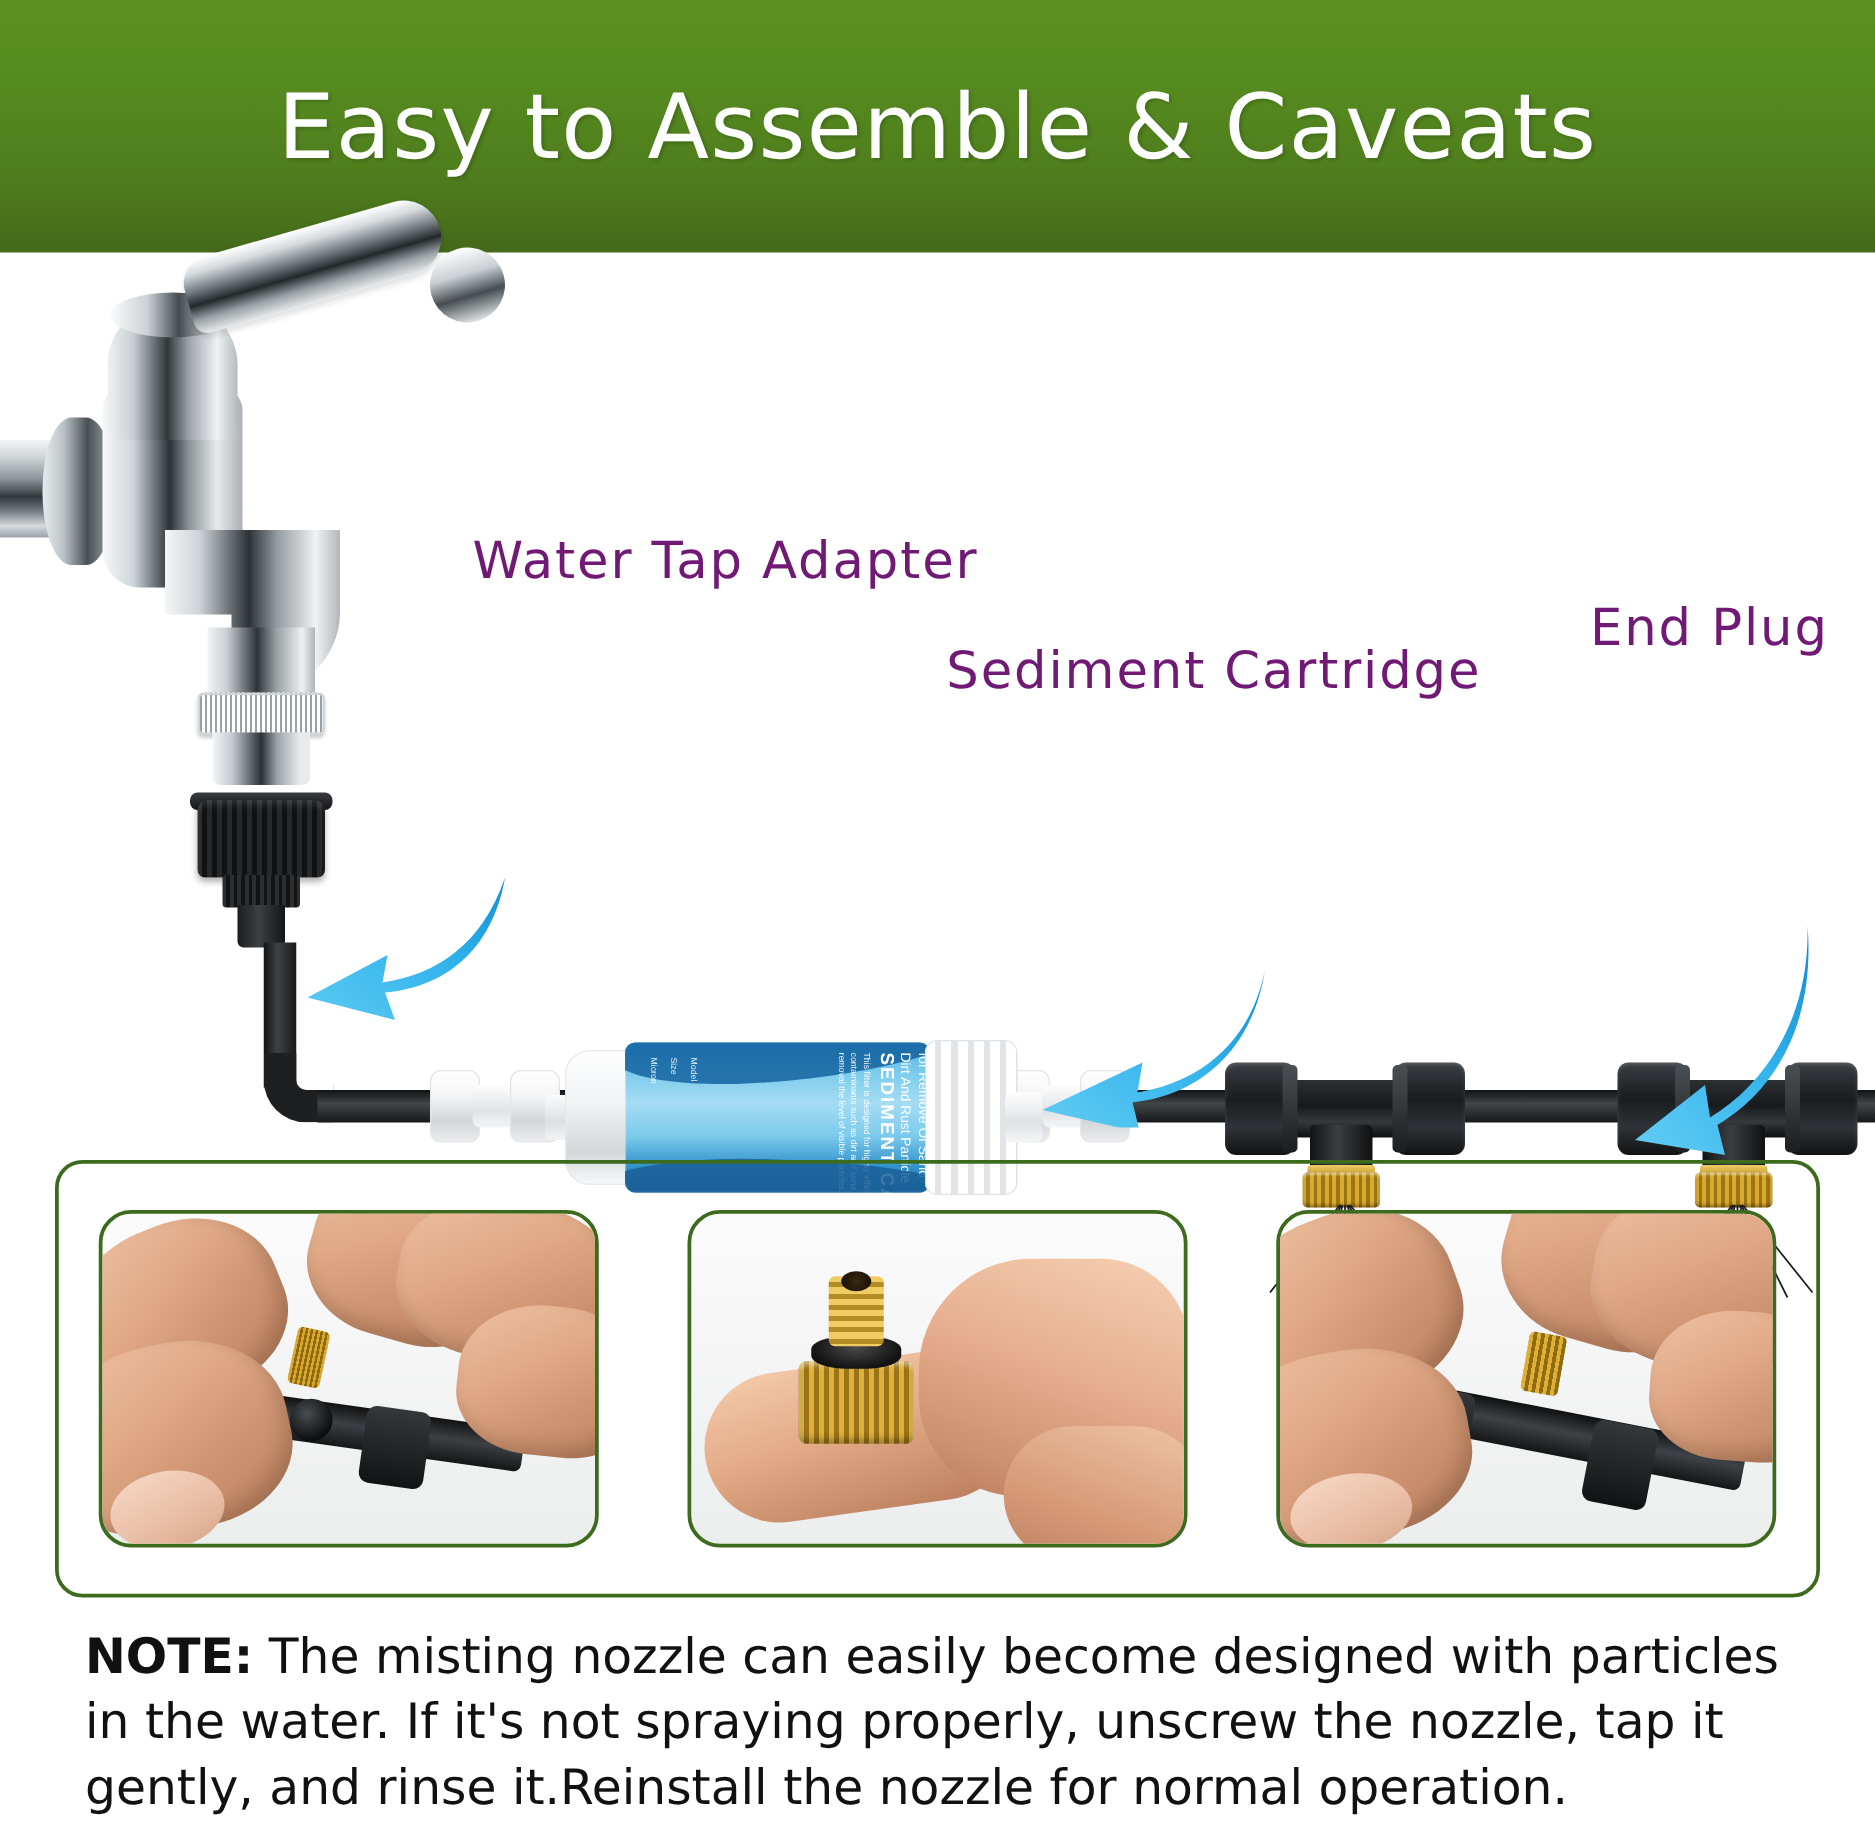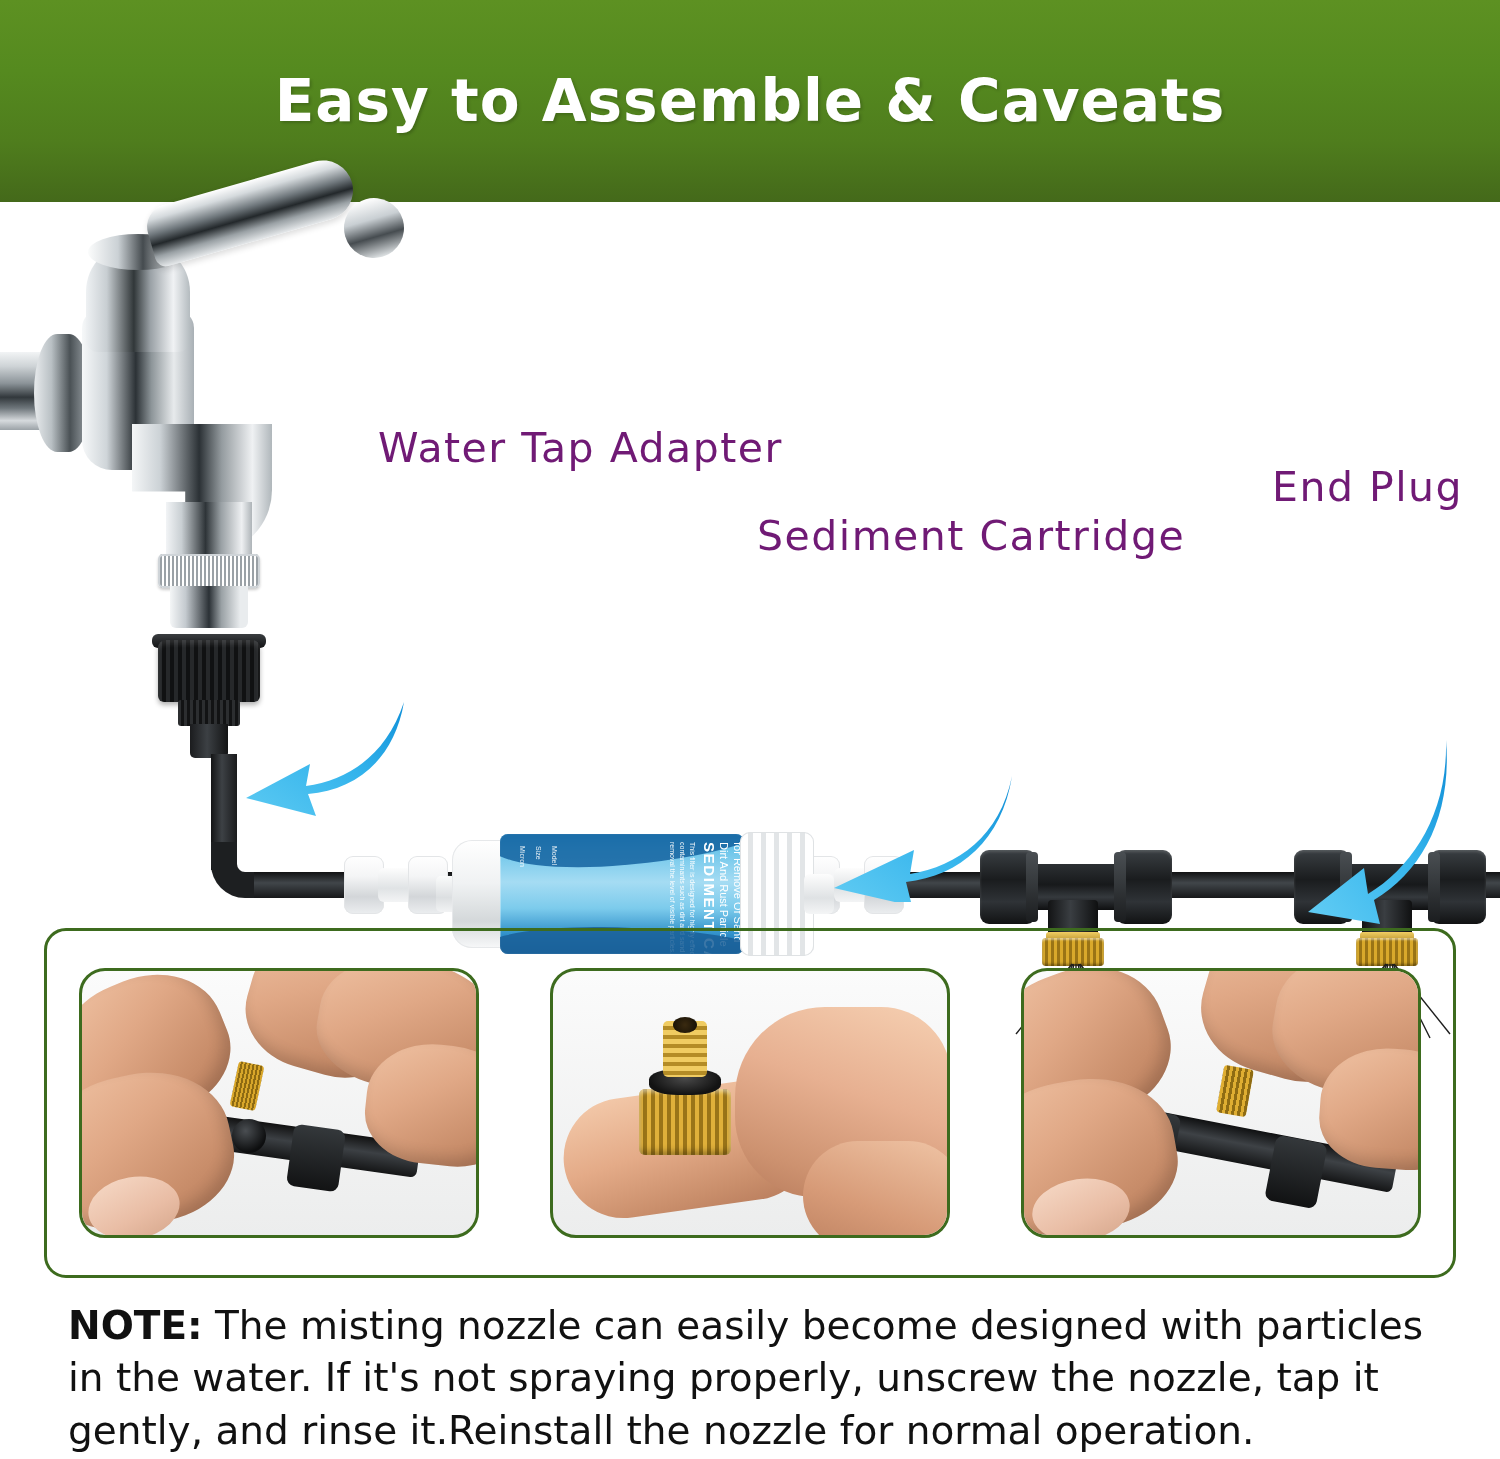--- a/index.html
+++ b/index.html
@@ -3,32 +3,32 @@
 <meta charset="utf-8">
 <style>
   html,body{margin:0;padding:0;background:#ffffff;}
   body{width:1500px;height:1459px;position:relative;overflow:hidden;
        font-family:"Liberation Sans", sans-serif;}
 
   
   .header{position:absolute;left:0;top:0;width:1500px;height:202px;
           background:linear-gradient(180deg,#5d9122 0%,#558a1f 35%,#4f7d1d 70%,#44691a 100%);
           display:flex;align-items:center;justify-content:center;}
-  .header-title{color:#ffffff;font-size:58px;font-weight:bold;letter-spacing:1px;
+  .header-title{color:#ffffff;font-size:72px;font-weight:normal;letter-spacing:1px;
                 text-shadow:2px 2px 3px rgba(0,0,0,.18);
                 font-family:"DejaVu Sans", sans-serif;white-space:nowrap;}
 
   
   .diagram{position:absolute;left:0;top:202px;width:1500px;height:710px;}
 
   .label{position:absolute;color:#701a75;font-size:41px;letter-spacing:1.5px;
          font-family:"DejaVu Sans", sans-serif;font-weight:400;white-space:nowrap;}
   .lbl-tap{left:378px;top:222px;}
   .lbl-cart{left:757px;top:310px;}
-  .lbl-plug{left:1272px;top:261px;}
+  .lbl-plug{left:1272px;top:276px;}
 
   
   .faucet{position:absolute;left:-18px;top:0px;width:340px;height:420px;}
   .wallpipe{position:absolute;left:0px;top:150px;width:120px;height:78px;border-radius:8px;
      background:linear-gradient(180deg,#f2f4f5 0%,#cfd4d7 18%,#8c9499 40%,#32383c 58%,
                 #6e767b 72%,#d6dadd 88%,#9ba2a7 100%);}
   .wallflange{position:absolute;left:52px;top:132px;width:58px;height:118px;border-radius:40%/50%;
      background:linear-gradient(90deg,#e8ebed 0%,#b9c0c4 30%,#4a5155 62%,#aab1b6 100%);}
   .body-v{position:absolute;left:100px;top:108px;width:112px;height:160px;border-radius:18px 18px 30px 30px;
      background:linear-gradient(90deg,#f6f8f9 0%,#cfd5d9 22%,#2c3236 48%,#8d9599 62%,#e7eaec 82%,#a9b0b5 100%);}

